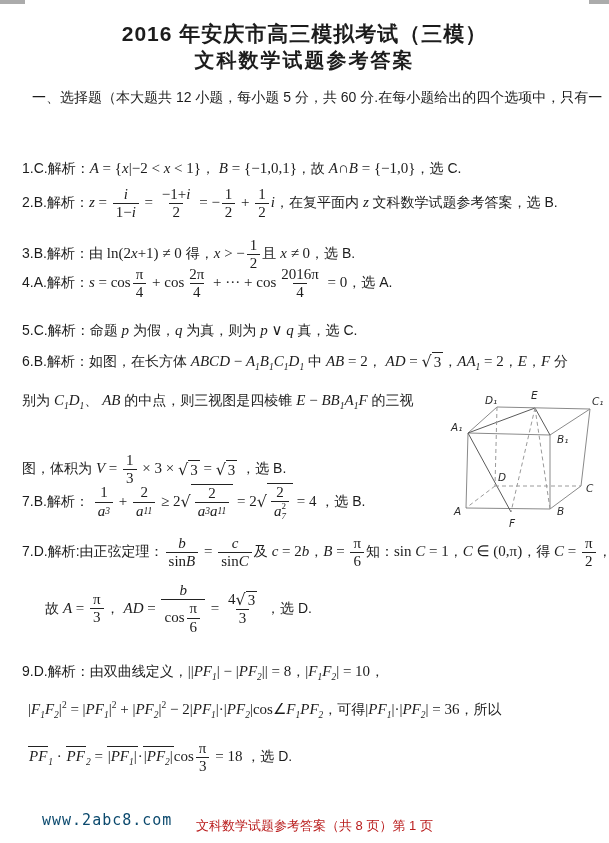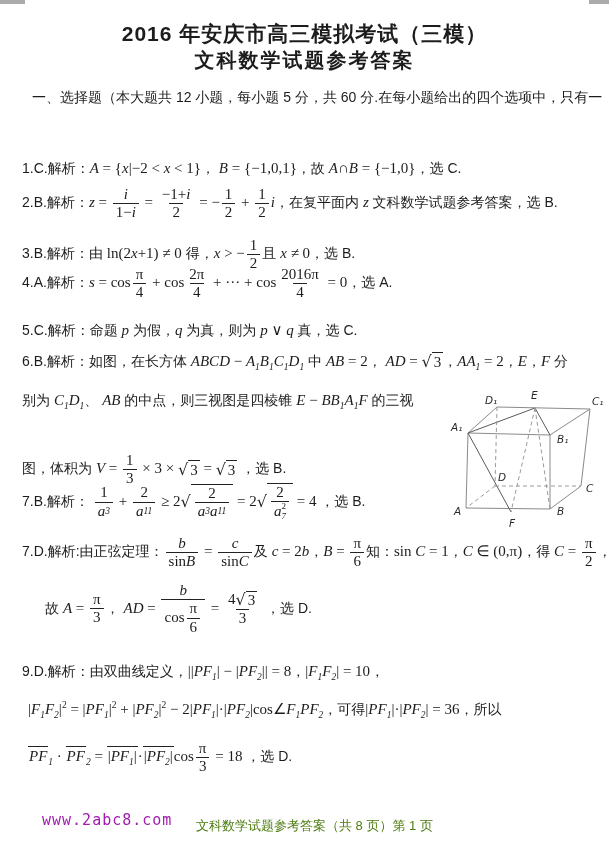--- a/index.html
+++ b/index.html
@@ -37,22 +37,22 @@
   .frac > .den { border-top:1px solid #222; }
   .sqrt { display:inline-flex; align-items:center; vertical-align:middle;
           font-family:"Liberation Serif", serif; }
   .sqrt-sign { font-family:"DejaVu Serif", serif; font-size:16px; }
   .sqrt > .rad { display:inline-flex; align-items:center; border-top:1px solid #222;
           padding:0 2px; }
   .ol { display:inline-block; border-top:1px solid #222; padding:0 1px; }
 
   .footer-left { position:absolute; left:42px; top:811px;
                  font-family:"DejaVu Sans Mono", monospace; font-size:15px;
-                 letter-spacing:1px; color:#a21caf; }
-  .footer-center { position:absolute; left:196px; top:817px; font-size:13px; color:#4d7c0f; }
+                 letter-spacing:1px; color:#0c4a6e; }
+  .footer-center { position:absolute; left:196px; top:817px; font-size:13px; color:#b91c1c; }
 
   .figure { position:absolute; left:447px; top:389px; width:160px; height:152px; }
   .figure text { font-family:"DejaVu Sans", sans-serif; font-style:italic;
                  font-size:10.5px; fill:#2a2a2a; }
 </style>
 </head>
 <body>
 
 <div class="page">
 

